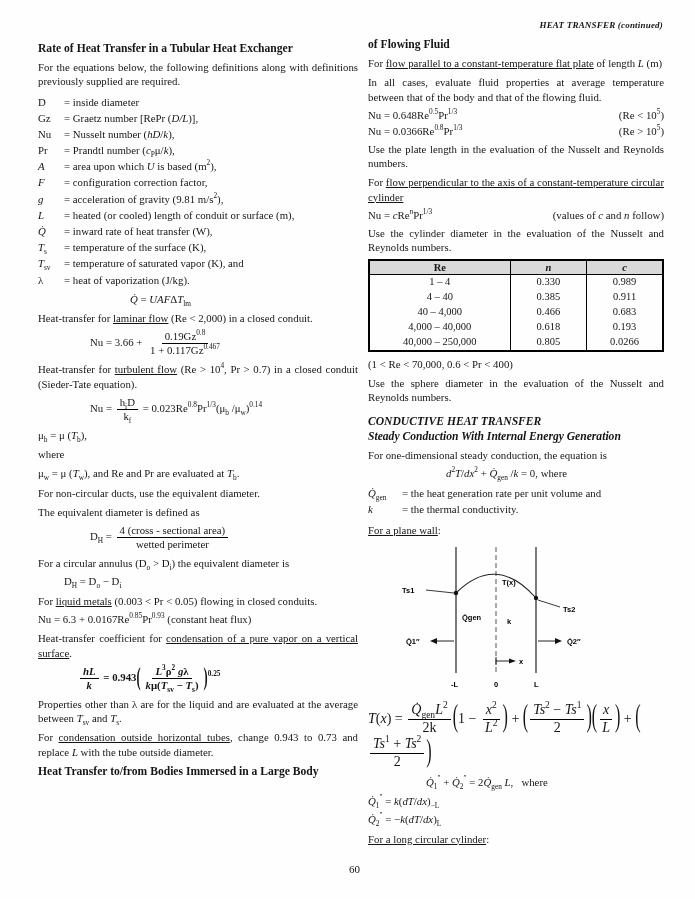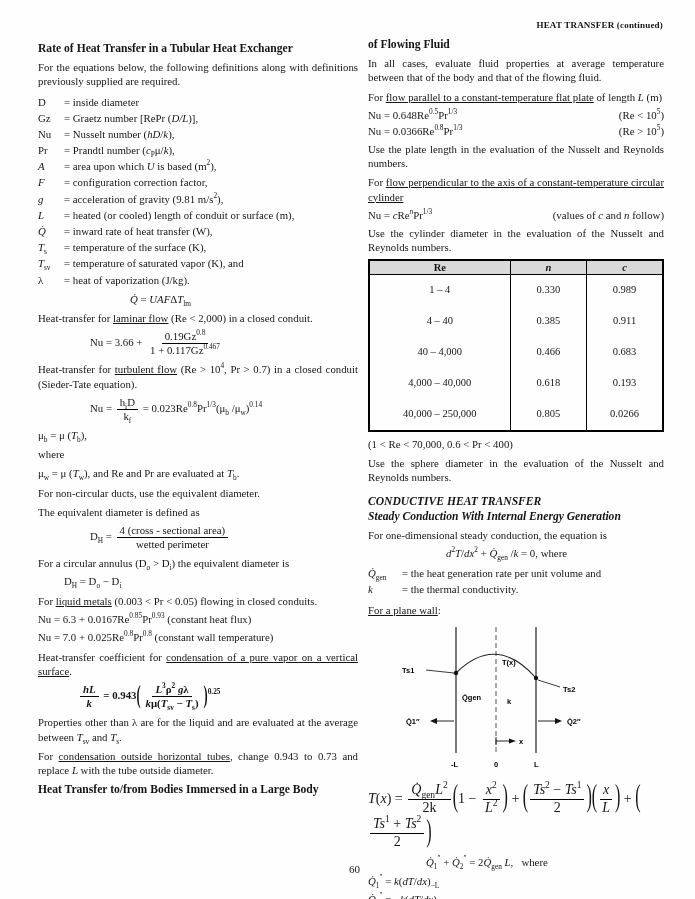--- a/index.html
+++ b/index.html
@@ -1,21 +1,21 @@
 <!DOCTYPE html>
 <html><head>
 <meta charset="utf-8">
 <style>
   html,body{margin:0;padding:0;background:#e8e8e8;}
   .page{position:relative;width:695px;height:899px;background:#fefefe;
     font-family:"Liberation Serif","DejaVu Serif",serif;font-size:10.8px;color:#151515;
     overflow:hidden;}
   .col-left{position:absolute;left:38px;top:36px;width:320px;}
   .col-right{position:absolute;left:368px;top:36px;width:296px;}
-  .running-head{position:absolute;top:20px;right:32px;font-weight:bold;font-size:9px;letter-spacing:.2px;}
+  .running-head{position:absolute;top:20px;right:32px;font-weight:bold;font-size:9px;letter-spacing:.2px;font-style:italic;}
   .h-bold{font-weight:bold;font-size:11.6px;margin:6px 0 4px 0;}
   .h-bi{font-weight:bold;font-style:italic;font-size:11.6px;margin:10px 0 2px 0;}
   p{margin:5px 0;line-height:1.32;}
   .just{text-align:justify;}
   .eq{margin:5px 0;line-height:1.25;}
   .eqrow{display:flex;justify-content:space-between;margin:4px 0;}
   .defrow{display:flex;line-height:1.5;}
   .defsym{flex:0 0 26px;}
   .defsym-w{flex:0 0 34px;}
   .defdesc{flex:1;}
@@ -28,21 +28,21 @@
   .fn{display:block;border-bottom:1px solid #000;padding:0 3px;text-align:center;}
   .fd{display:block;padding:0 3px;text-align:center;}
   .bigp{display:inline-block;font-size:115%;}
   .ind1{margin-left:92px;}
   .ind2{margin-left:52px;}
   .ind3{margin-left:40px;font-weight:bold;}
   .ind4{margin-left:26px;}
   .dtable{border-collapse:collapse;width:100%;margin:5px 0;border:2px solid #000;font-size:10.5px;}
   .dtable th{background:#d9d9d9;border:1px solid #000;font-weight:bold;padding:1px 2px;text-align:center;}
   .dtable td{border-left:1px solid #000;border-right:1px solid #000;text-align:center;
-    padding:8px 2px;line-height:1.42;}
+    padding:0 2px;line-height:1.42;}
   .diagram{margin:2px 0 2px 18px;}
   .dlabel{font-size:7.5px;font-weight:bold;font-family:"Liberation Sans","DejaVu Sans",sans-serif;}
   .pageno{position:absolute;bottom:24px;left:0;width:100%;text-align:center;font-size:11px;padding-left:7px;}
   .eq-small{font-size:14px;}
 </style>
 </head>
 <body>
 
 <div class="page">
   <div class="running-head">HEAT TRANSFER (continued)</div>
@@ -119,38 +119,37 @@
     <p>For non-circular ducts, use the equivalent diameter.</p>
     <p>The equivalent diameter is defined as</p>
     <div class="eq ind2">D<span class="sub">H</span> = <span class="frac">
           <span class="fn">4 (cross - sectional area)</span>
           <span class="fd">wetted perimeter</span>
         </span></div>
     <p>For a circular annulus (D<span class="sub">o</span> &gt; D<span class="sub">i</span>) the equivalent diameter is</p>
     <div class="eq ind4">D<span class="sub">H</span> = D<span class="sub">o</span> − D<span class="sub">i</span></div>
     <p class="just">For <span class="u">liquid metals</span> (0.003 &lt; Pr &lt; 0.05) flowing in closed conduits.</p>
     <div class="eq">Nu = 6.3 + 0.0167Re<span class="sup">0.85</span>Pr<span class="sup">0.93</span> (constant heat flux)</div>
-    <div class="eq">Nu = 7.0 + 0.025Re<span class="sup">0.8</span>Pr<span class="sup">0.8</span> (constant wall temperature)</div>
     <p class="just">Heat-transfer coefficient for <span class="u">condensation of a pure vapor on a vertical surface</span>.</p>
     <div class="eq ind3"><span class="frac">
           <span class="fn"><span class="i">hL</span></span>
           <span class="fd"><span class="i">k</span></span>
         </span> = 0.943<span class="bigp" style="transform: scaleY(2.1);">(</span><span class="frac">
           <span class="fn"><span class="i">L</span><span class="sup">3</span>ρ<span class="sup">2</span> <span class="i">g</span>λ</span>
           <span class="fd"><span class="i">k</span>μ(<span class="i">T</span><span class="sub">sv</span> − <span class="i">T</span><span class="sub">s</span>)</span>
         </span><span class="bigp" style="transform: scaleY(2.1);">)</span><span class="sup">0.25</span></div>
     <p class="just">Properties other than λ are for the liquid and are evaluated at the average between <span class="i">T</span><span class="sub">sv</span> and <span class="i">T</span><span class="sub">s</span>.</p>
     <p class="just">For <span class="u">condensation outside horizontal tubes</span>, change 0.943 to 0.73 and replace <span class="i">L</span> with the tube outside diameter.</p>
     <div class="h-bold">Heat Transfer to/from Bodies Immersed in a Large Body</div>
   </div>
 
   <div class="col-right">
     <div class="h-bold" style="margin-top:2px">of Flowing Fluid</div>
+    <p class="just">For <span class="u">flow parallel to a constant-temperature flat plate</span> of length <span class="i">L</span> (m)</p>
     <p class="just">In all cases, evaluate fluid properties at average temperature between that of the body and that of the flowing fluid.</p>
-    <p class="just">For <span class="u">flow parallel to a constant-temperature flat plate</span> of length <span class="i">L</span> (m)</p>
     <div class="eqrow">
       <span>Nu = 0.648Re<span class="sup">0.5</span>Pr<span class="sup">1/3</span></span>
       <span>(Re &lt; 10<span class="sup">5</span>)</span>
     </div>
     <div class="eqrow">
       <span>Nu = 0.0366Re<span class="sup">0.8</span>Pr<span class="sup">1/3</span></span>
       <span>(Re &gt; 10<span class="sup">5</span>)</span>
     </div>
     <p class="just">Use the plate length in the evaluation of the Nusselt and Reynolds numbers.</p>
     <p class="just">For <span class="u">flow perpendicular to the axis of a constant-temperature circular cylinder</span></p>

